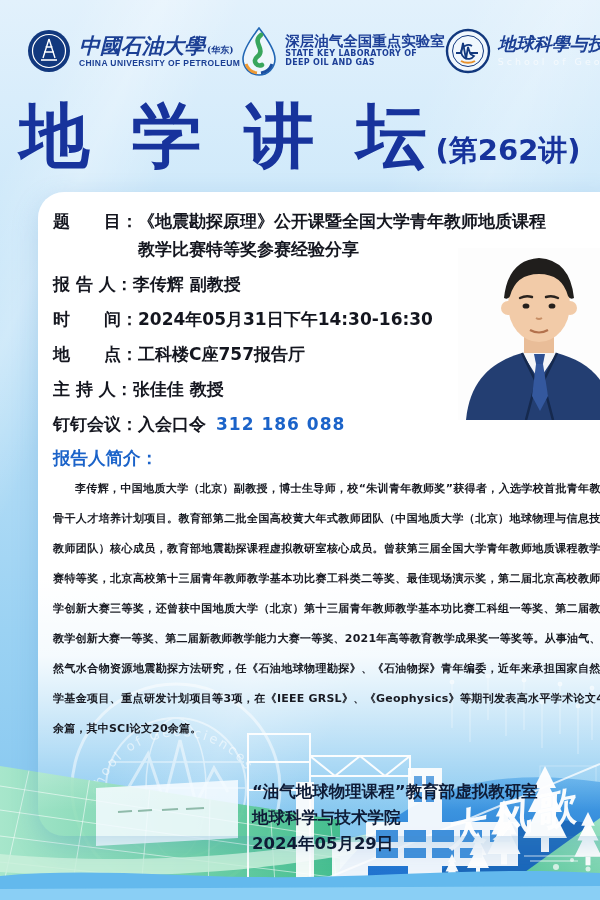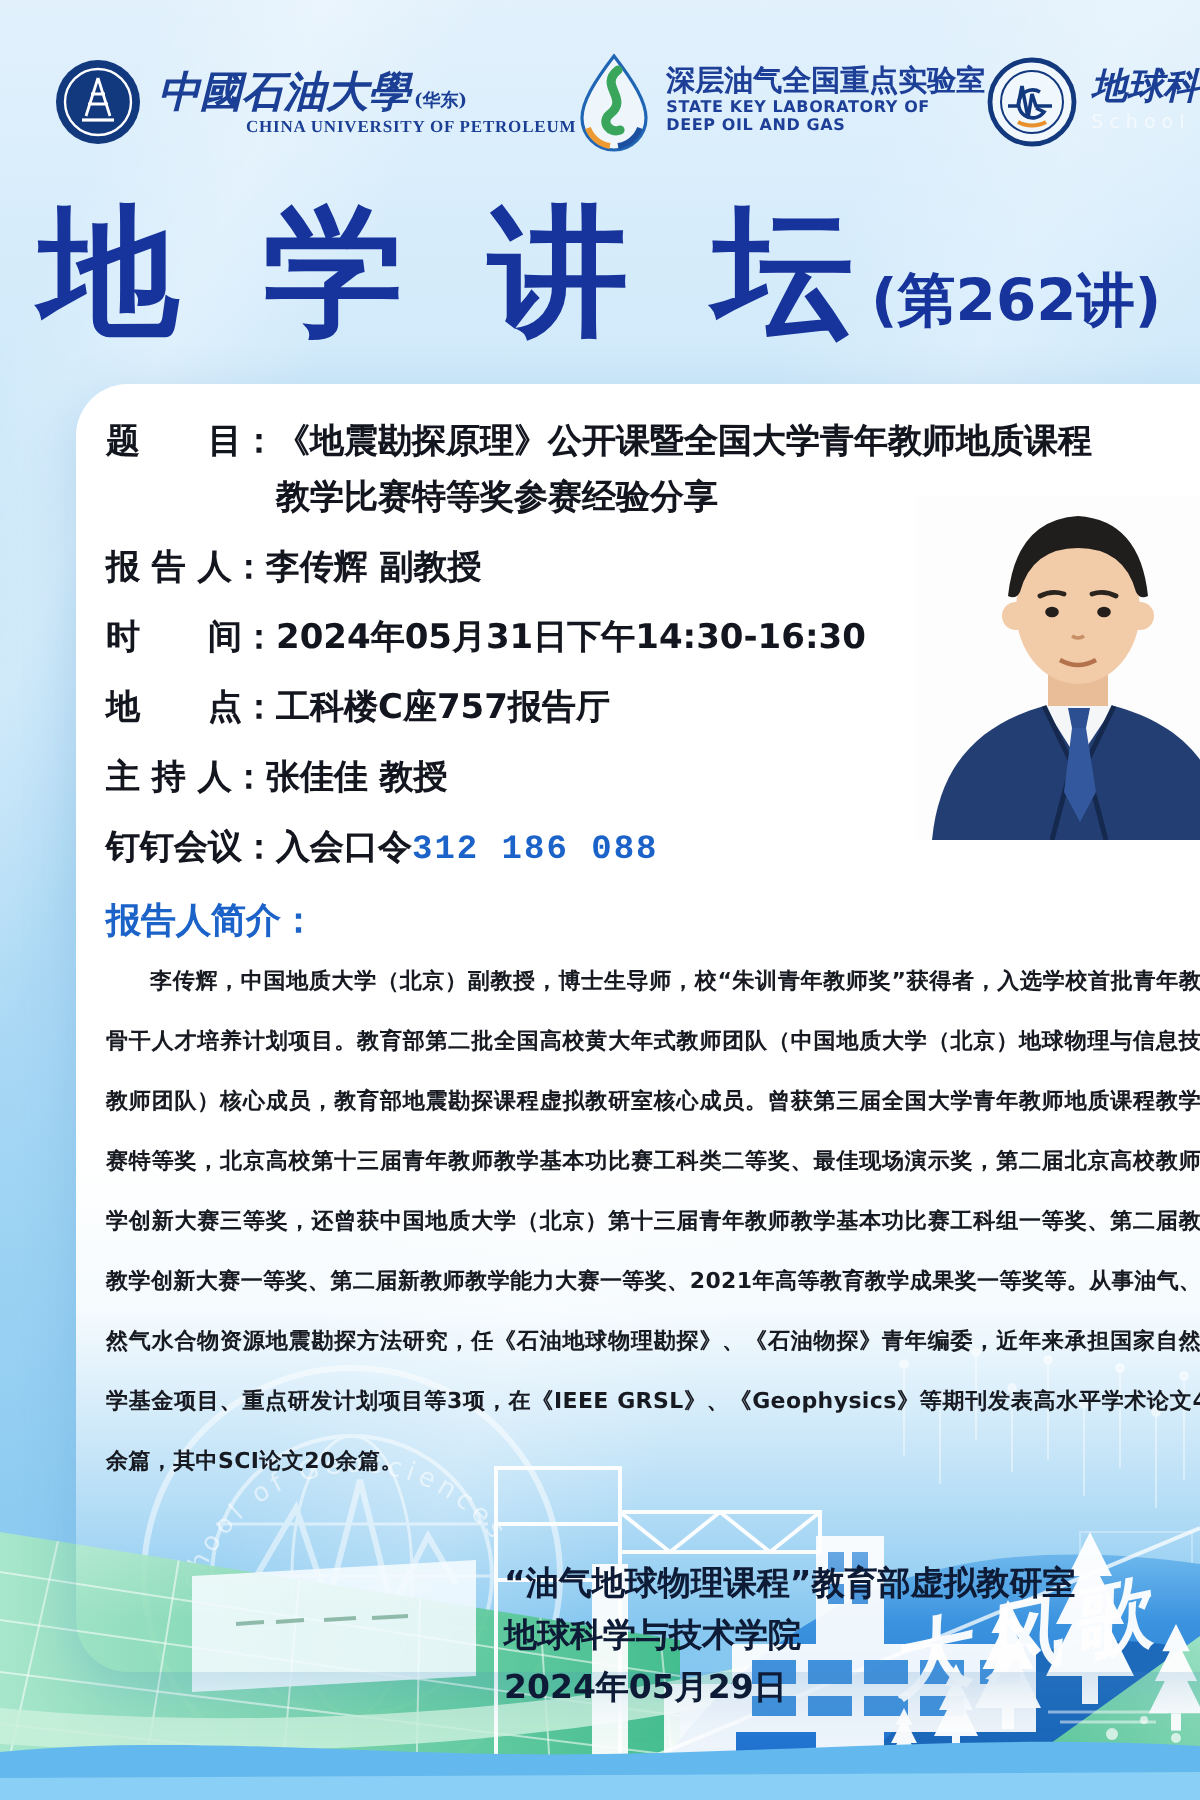--- a/index.html
+++ b/index.html
@@ -15,22 +15,22 @@
         rgba(255,255,255,0) 46%, rgba(255,255,255,.22) 56%, rgba(255,255,255,0) 66%);
   }
   
   .logos{position:absolute;top:26px;left:26px;right:14px;z-index:2;display:flex;align-items:center;justify-content:space-between;}
   .logo{display:flex;align-items:center;gap:7px;}
   .seal{width:46px;height:46px;flex:0 0 auto;}
   .logo-col{display:flex;flex-direction:column;line-height:1.1;}
   .cup-cn{font-family:"DejaVu Serif","Liberation Serif",serif;font-weight:bold;font-style:italic;
     font-size:21px;color:#1b3f94;white-space:nowrap;}
   .cup-suffix{font-size:9px;font-style:normal;font-weight:bold;color:#1b3f94;margin-left:2px;}
-  .cup-en{font-family:Liberation Serif, serif;font-size:8.5px;font-weight:bold;color:#1b3f94;
-    letter-spacing:.4px;margin-top:2px;white-space:nowrap;margin-left:44px;}
+  .cup-en{font-family:Liberation Sans, sans-serif;font-size:8.5px;font-weight:bold;color:#1b3f94;
+    letter-spacing:.4px;margin-top:2px;white-space:nowrap;}
   .skl-cn{font-size:14.5px;font-weight:bold;color:#1d3f97;white-space:nowrap;}
   .skl-en{font-size:8px;font-weight:bold;color:#1d3f97;letter-spacing:.3px;white-space:nowrap;}
   .droplet{width:38px;height:50px;flex:0 0 auto;}
   .geo-cn{font-family:"DejaVu Serif","Liberation Serif",serif;font-weight:bold;font-style:italic;
     font-size:18px;color:#1b3f94;white-space:nowrap;}
   .geo-en{font-size:9.5px;color:#f4f9fd;letter-spacing:3px;margin-top:3px;white-space:nowrap;}
   
   .title-wrap{position:absolute;top:90px;left:0;width:100%;z-index:2;text-align:center;color:#17339c;}
   .title-line{white-space:nowrap;}
   .title-main{font-size:70px;font-weight:bold;letter-spacing:9px;}
@@ -40,21 +40,21 @@
   .card{
     position:absolute;left:38px;top:192px;width:589px;height:644px;z-index:2;
     border-radius:26px;box-sizing:border-box;padding:15px 15px 0 15px;
     background:linear-gradient(180deg,#ffffff 0%,#ffffff 60%,rgba(255,255,255,.9) 72%,rgba(255,255,255,.45) 84%,rgba(255,255,255,0) 96%);
     box-shadow:0 8px 26px rgba(70,140,200,.25);
   }
   .row{display:flex;font-size:17px;font-weight:bold;color:#14161f;line-height:28px;margin-bottom:7px;}
   .row .lab{flex:0 0 auto;white-space:pre;}
   .row .val{flex:1;}
   .val-line{display:block;}
-  .code{color:#1b63c9;letter-spacing:1px;font-family:Liberation Mono, monospace;}
+  .code{color:#1b63c9;margin-left:10px;letter-spacing:1px;}
   .bio-heading{font-size:17.5px;font-weight:bold;color:#1b63c9;margin:8px 0 4px 0;}
   .bio{font-size:11px;font-weight:bold;color:#181a22;line-height:30px;text-align:justify;
     text-indent:2em;margin:0;letter-spacing:.2px;}
   .photo{position:absolute;top:56px;right:6px;width:163px;height:172px;}
   
   .signature{position:absolute;top:779px;right:12px;width:336px;z-index:3;
     font-size:16.5px;font-weight:bold;color:#0e1b36;line-height:26px;}
   
   .footer-decor{position:absolute;left:0;bottom:0;width:600px;height:230px;z-index:1;}
 </style>

